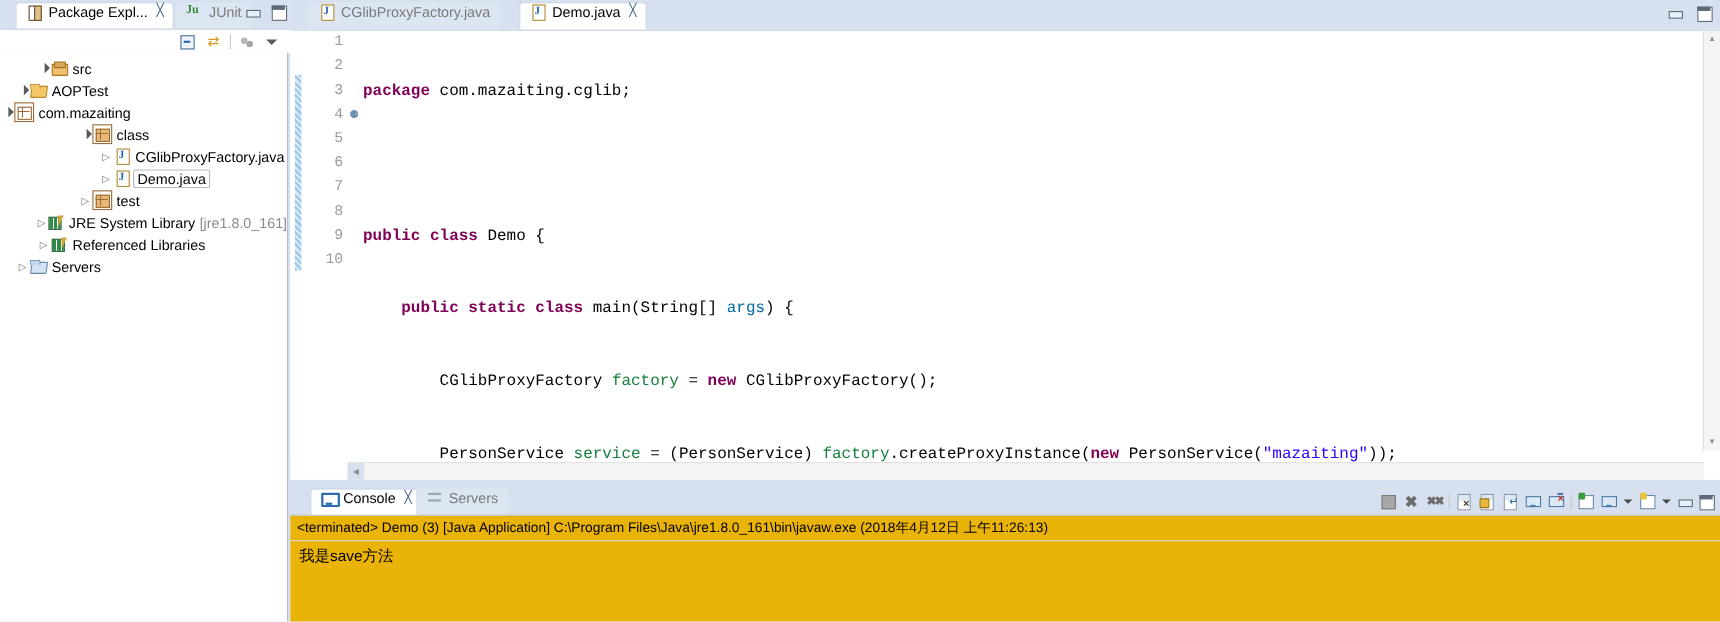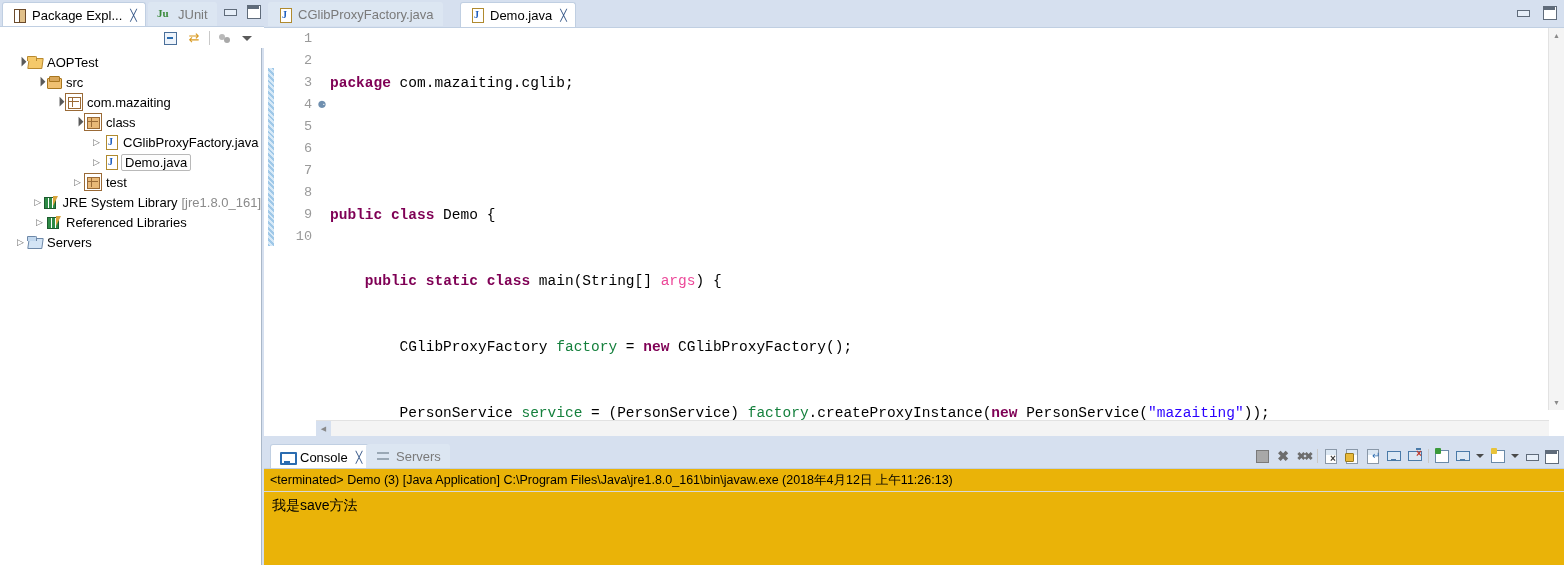--- a/index.html
+++ b/index.html
@@ -9,23 +9,23 @@
     font-family:"Liberation Sans", sans-serif;
     font-size:13px;color:#000;
     -webkit-font-smoothing:antialiased;
   }
   .app{position:relative;width:1564px;height:565px;background:#d6e0ef;}
 
   
   .tabstrip{position:relative;height:26px;}
   .tab{
     position:absolute;top:2px;height:24px;
-    display:flex;align-items:center;gap:5px;
+    display:flex;gap:5px;
     padding:0 8px;font-size:13px;box-sizing:border-box;
-    border-top-left-radius:3px;border-top-right-radius:3px;
+    border-top-left-radius:3px;border-top-right-radius:3px;margin-left:12px;
   }
   .tab.active{
     background:#ffffff;border:1px solid #c0cfe2;border-bottom:none;top:2px;height:25px;
   }
   .tab.inactive{
     background:#dce6f2;color:#7a7a7a;border:1px solid transparent;border-bottom:none;
   }
   .tab .close{font-size:11px;color:#3a5a8a;margin-left:3px;}
 
   
@@ -143,21 +143,21 @@
      text-align:center;color:#6f8faf;font-size:10px;}
   .code{
     position:absolute;left:66px;top:0;width:1220px;height:382px;
     font-family:"Liberation Mono",monospace;font-size:14.5px;line-height:22px;
     white-space:pre;color:#000;
   }
   .cline{height:22px;}
   .kw{color:#7f0055;font-weight:bold;}
   .str{color:#2a00ff;}
   .lv{color:#15803d;}
-  .param{color:#ec4899;}
+  .param{color:#0369a1;}
   .vscroll{position:absolute;right:0;top:0;width:15px;height:382px;background:#f4f4f4;border-left:1px solid #e2e2e2;}
   .vscroll .up,.vscroll .down{position:absolute;left:0;width:15px;height:15px;display:flex;align-items:center;justify-content:center;font-size:7px;color:#8a8a8a;}
   .vscroll .up{top:0;}
   .vscroll .down{bottom:0;}
   .hscroll{position:absolute;left:52px;bottom:0;right:15px;height:15px;background:#f4f4f4;border-top:1px solid #e2e2e2;}
   .hscroll .left{position:absolute;left:0;top:0;width:15px;height:15px;display:flex;align-items:center;justify-content:center;font-size:7px;color:#8a8a8a;}
 
   
   .console{position:absolute;left:264px;top:442px;width:1300px;height:123px;background:#d6e0ef;}
   .console-tabs{position:absolute;left:0;top:0;width:1300px;height:26px;}
@@ -211,31 +211,31 @@
 
     <div class="left-toolbar">
       <span class="tb-collapse"></span>
       <span class="tb-link">⇄</span>
       <span class="vsep"></span>
       <span class="tb-view"></span>
       <span class="tb-menu"></span>
     </div>
 
     <div class="tree">
+      <div class="row" style="padding-left:33px">
+        <span class="arrow open"></span>
+        <span class="ic ic-srcfolder"></span>
+        <span class="lbl">src</span>
+      </div>
       <div class="row" style="padding-left:14px">
         <span class="arrow open"></span>
         <span class="ic ic-prjfolder"></span>
         <span class="lbl">AOPTest</span>
       </div>
-      <div class="row" style="padding-left:33px">
-        <span class="arrow open"></span>
-        <span class="ic ic-srcfolder"></span>
-        <span class="lbl">src</span>
-      </div>
-      <div class="row" style="padding-left:52px">
+      <div class="row" style="">
         <span class="arrow open"></span>
         <span class="ic ic-pkg-empty"></span>
         <span class="lbl">com.mazaiting</span>
       </div>
       <div class="row" style="padding-left:71px">
         <span class="arrow open"></span>
         <span class="ic ic-pkg-full"></span>
         <span class="lbl">class</span>
       </div>
       <div class="row" style="padding-left:90px">

